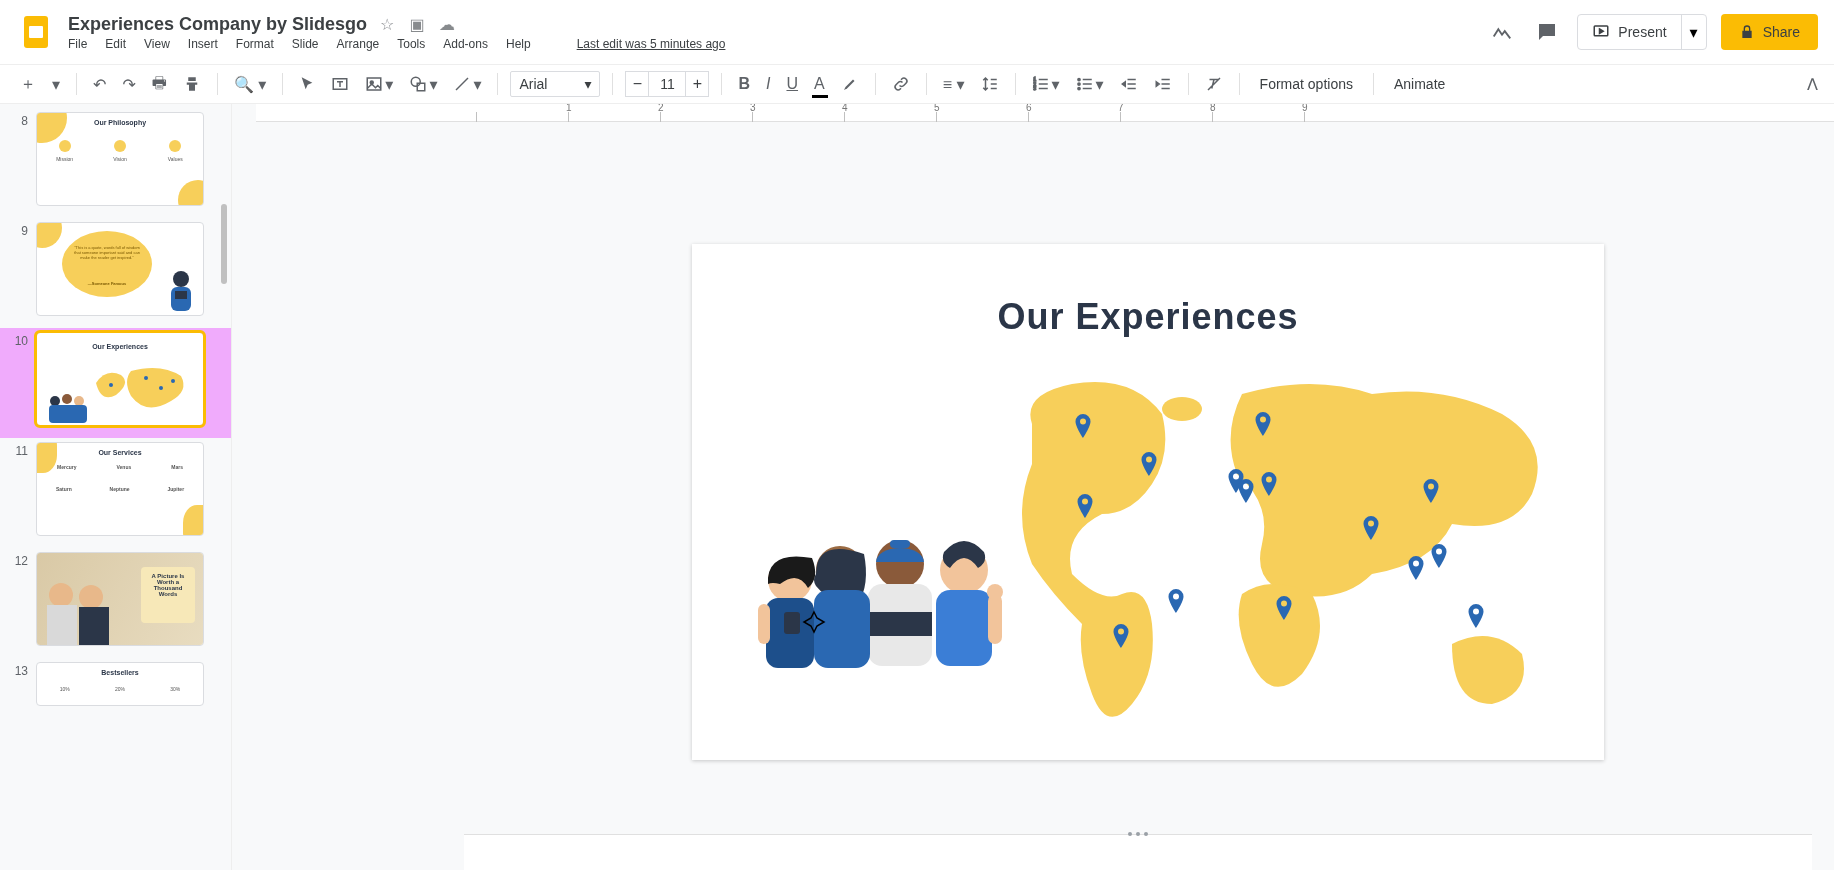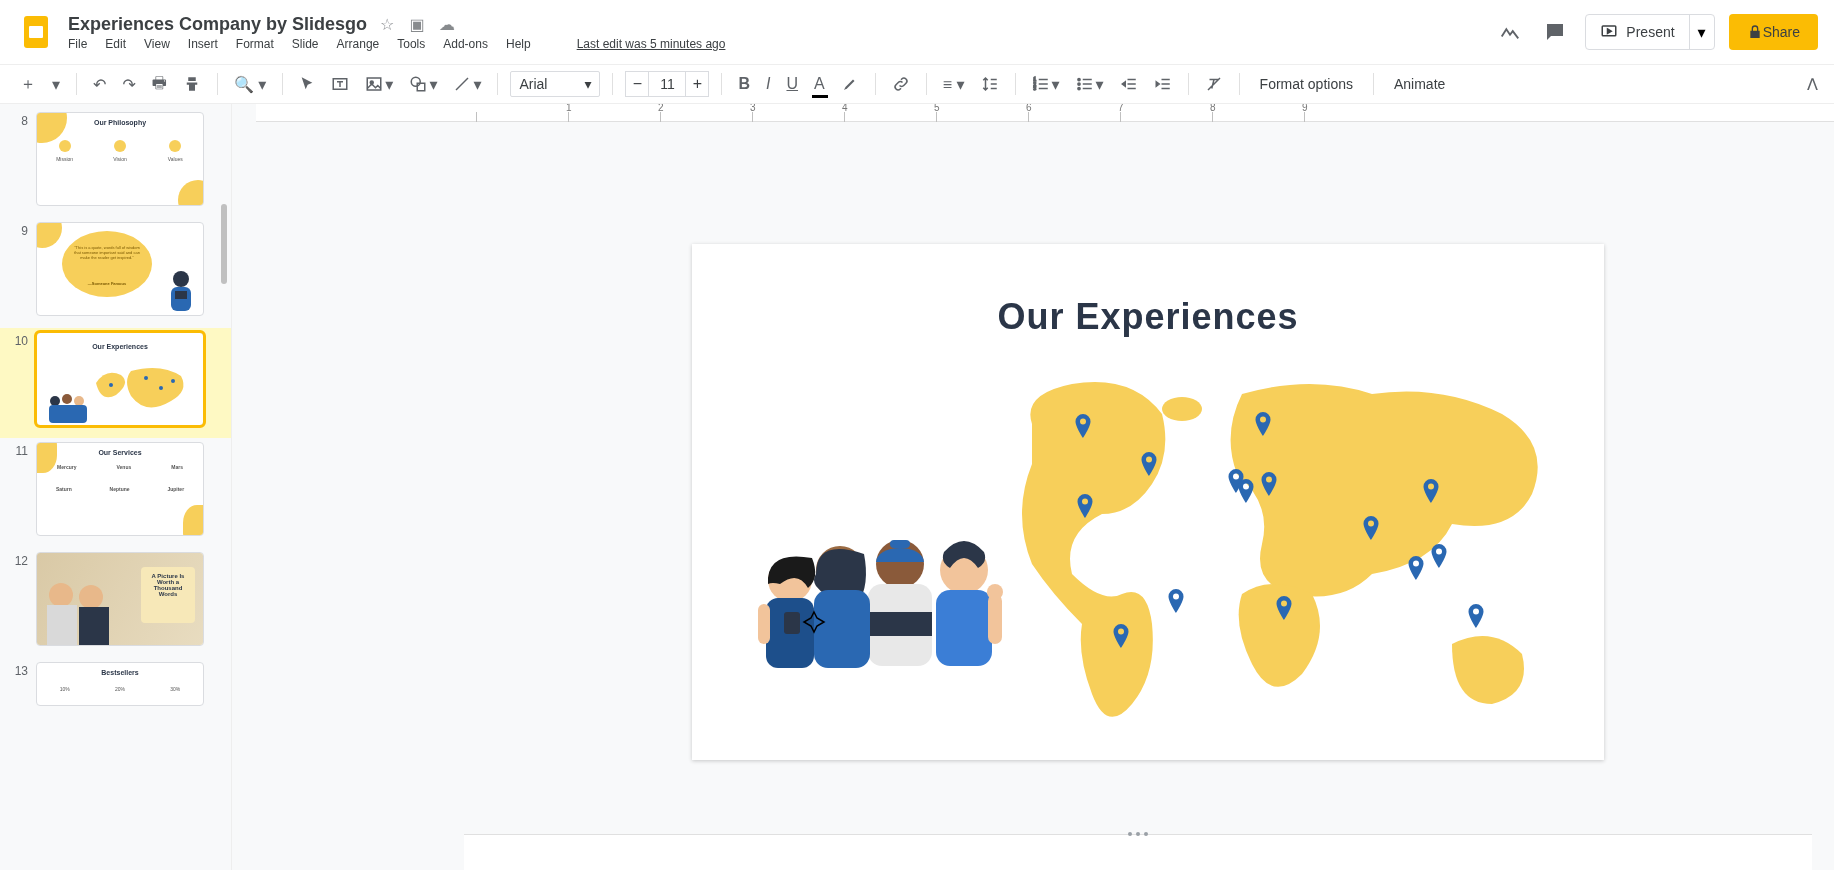--- a/index.html
+++ b/index.html
@@ -15,21 +15,21 @@
   .title-icon { color: #5f6368; opacity: .75; cursor: pointer; width: 20px; display:inline-flex; justify-content:center; }
   .menubar { display: flex; gap: 18px; align-items: center; }
   .menubar span { font-size: 12px; color: #3c4043; cursor: pointer; }
   .last-edit { color: #5f6368; text-decoration: underline; cursor: pointer; padding-left: 28px; }
 
   .right-actions { margin-left: auto; display: flex; align-items: center; gap: 14px; }
   .icon-btn { color:#5f6368; cursor:pointer; padding:4px; display:inline-flex; }
   .present-btn { display:flex; align-items:center; border:1px solid #dadce0; border-radius:4px; height:36px; }
   .present-inner { display:flex; align-items:center; gap:8px; padding:0 14px; font-size:14px; color:#3c4043; cursor:pointer; }
   .present-caret { border-left:1px solid #dadce0; padding:0 8px; height:100%; display:flex; align-items:center; cursor:pointer;}
-  .share-btn { background:#fbbc04; border-radius:4px; height:36px; padding:0 18px; display:flex; align-items:center; font-size:14px; font-weight:500; color:#3c4043; cursor:pointer; }
+  .share-btn { background:#fbbc04; border-radius:4px; height:36px; padding:0 18px; display:flex; align-items:center; gap:8px; font-size:14px; font-weight:500; color:#3c4043; cursor:pointer; }
 
   
   .toolbar { height: 40px; border-top:1px solid #eee; border-bottom:1px solid #eee; display:flex; align-items:center; gap:8px; padding: 0 16px; color:#5f6368;}
   .tb { cursor:pointer; padding:4px 4px; display:inline-flex; align-items:center; gap:2px; position:relative;}
   .sep { width:1px; height:22px; background:#e0e0e0; margin:0 4px;}
   .font-sel { width:90px; border:1px solid #dadce0; border-radius:2px; height:26px; display:flex; align-items:center; padding:0 8px; justify-content:space-between; font-size:14px; color:#3c4043;}
   .size-ctl { display:flex; align-items:center;}
   .size-btn { border:1px solid #dadce0; width:24px; height:26px; display:flex;align-items:center;justify-content:center; font-size:16px; cursor:pointer; color:#3c4043;}
   .size-val { border-top:1px solid #dadce0; border-bottom:1px solid #dadce0; width:36px; height:26px; display:flex; align-items:center; justify-content:center; font-size:14px; color:#3c4043;}
   .fmt-link { font-size:14px; color:#3c4043; cursor:pointer; padding:0 8px;}
@@ -281,21 +281,21 @@
         <div style="position:absolute;top:22px;left:35px;width:70px;font-size:4px;color:#7a5800;text-align:center;">"This is a quote, words full of wisdom that someone important said and can make the reader get inspired."</div>
         <div style="position:absolute;top:58px;left:35px;width:70px;font-size:4px;color:#7a5800;text-align:center;font-weight:700">—Someone Famous</div>
         <svg style="position:absolute;right:2px;bottom:0" width="40" height="50" viewBox="0 0 40 50">
             <circle cx="20" cy="14" r="8" fill="#2b3648"></circle>
             <rect x="10" y="22" width="20" height="24" rx="6" fill="#2a68b2"></rect>
             <rect x="14" y="26" width="12" height="8" fill="#2b3648"></rect>
           </svg>
       </div>
     </div>
 
-    <div class="slide-item" style="background:#fef9c3;">
+    <div class="slide-item" style="background:#f0abfc;">
       <div class="slide-num">10</div>
       <div class="thumb selected">
         <div class="mini-title" style="margin-top:10px">Our Experiences</div>
         <svg style="position:absolute;left:54px;top:30px" width="100" height="54" viewBox="0 0 100 54">
             <g fill="#f7cf5a">
               <path d="M5 20 q10 -15 25 -8 q10 8 -5 20 q-15 8 -20 -12z"></path>
               <path d="M40 8 q30 -8 50 5 q8 15 -10 25 q-25 15 -40 -5 q-8 -15 0 -25z"></path>
             </g>
             <g fill="#2a68b2">
               <circle cx="20" cy="22" r="2"></circle>

